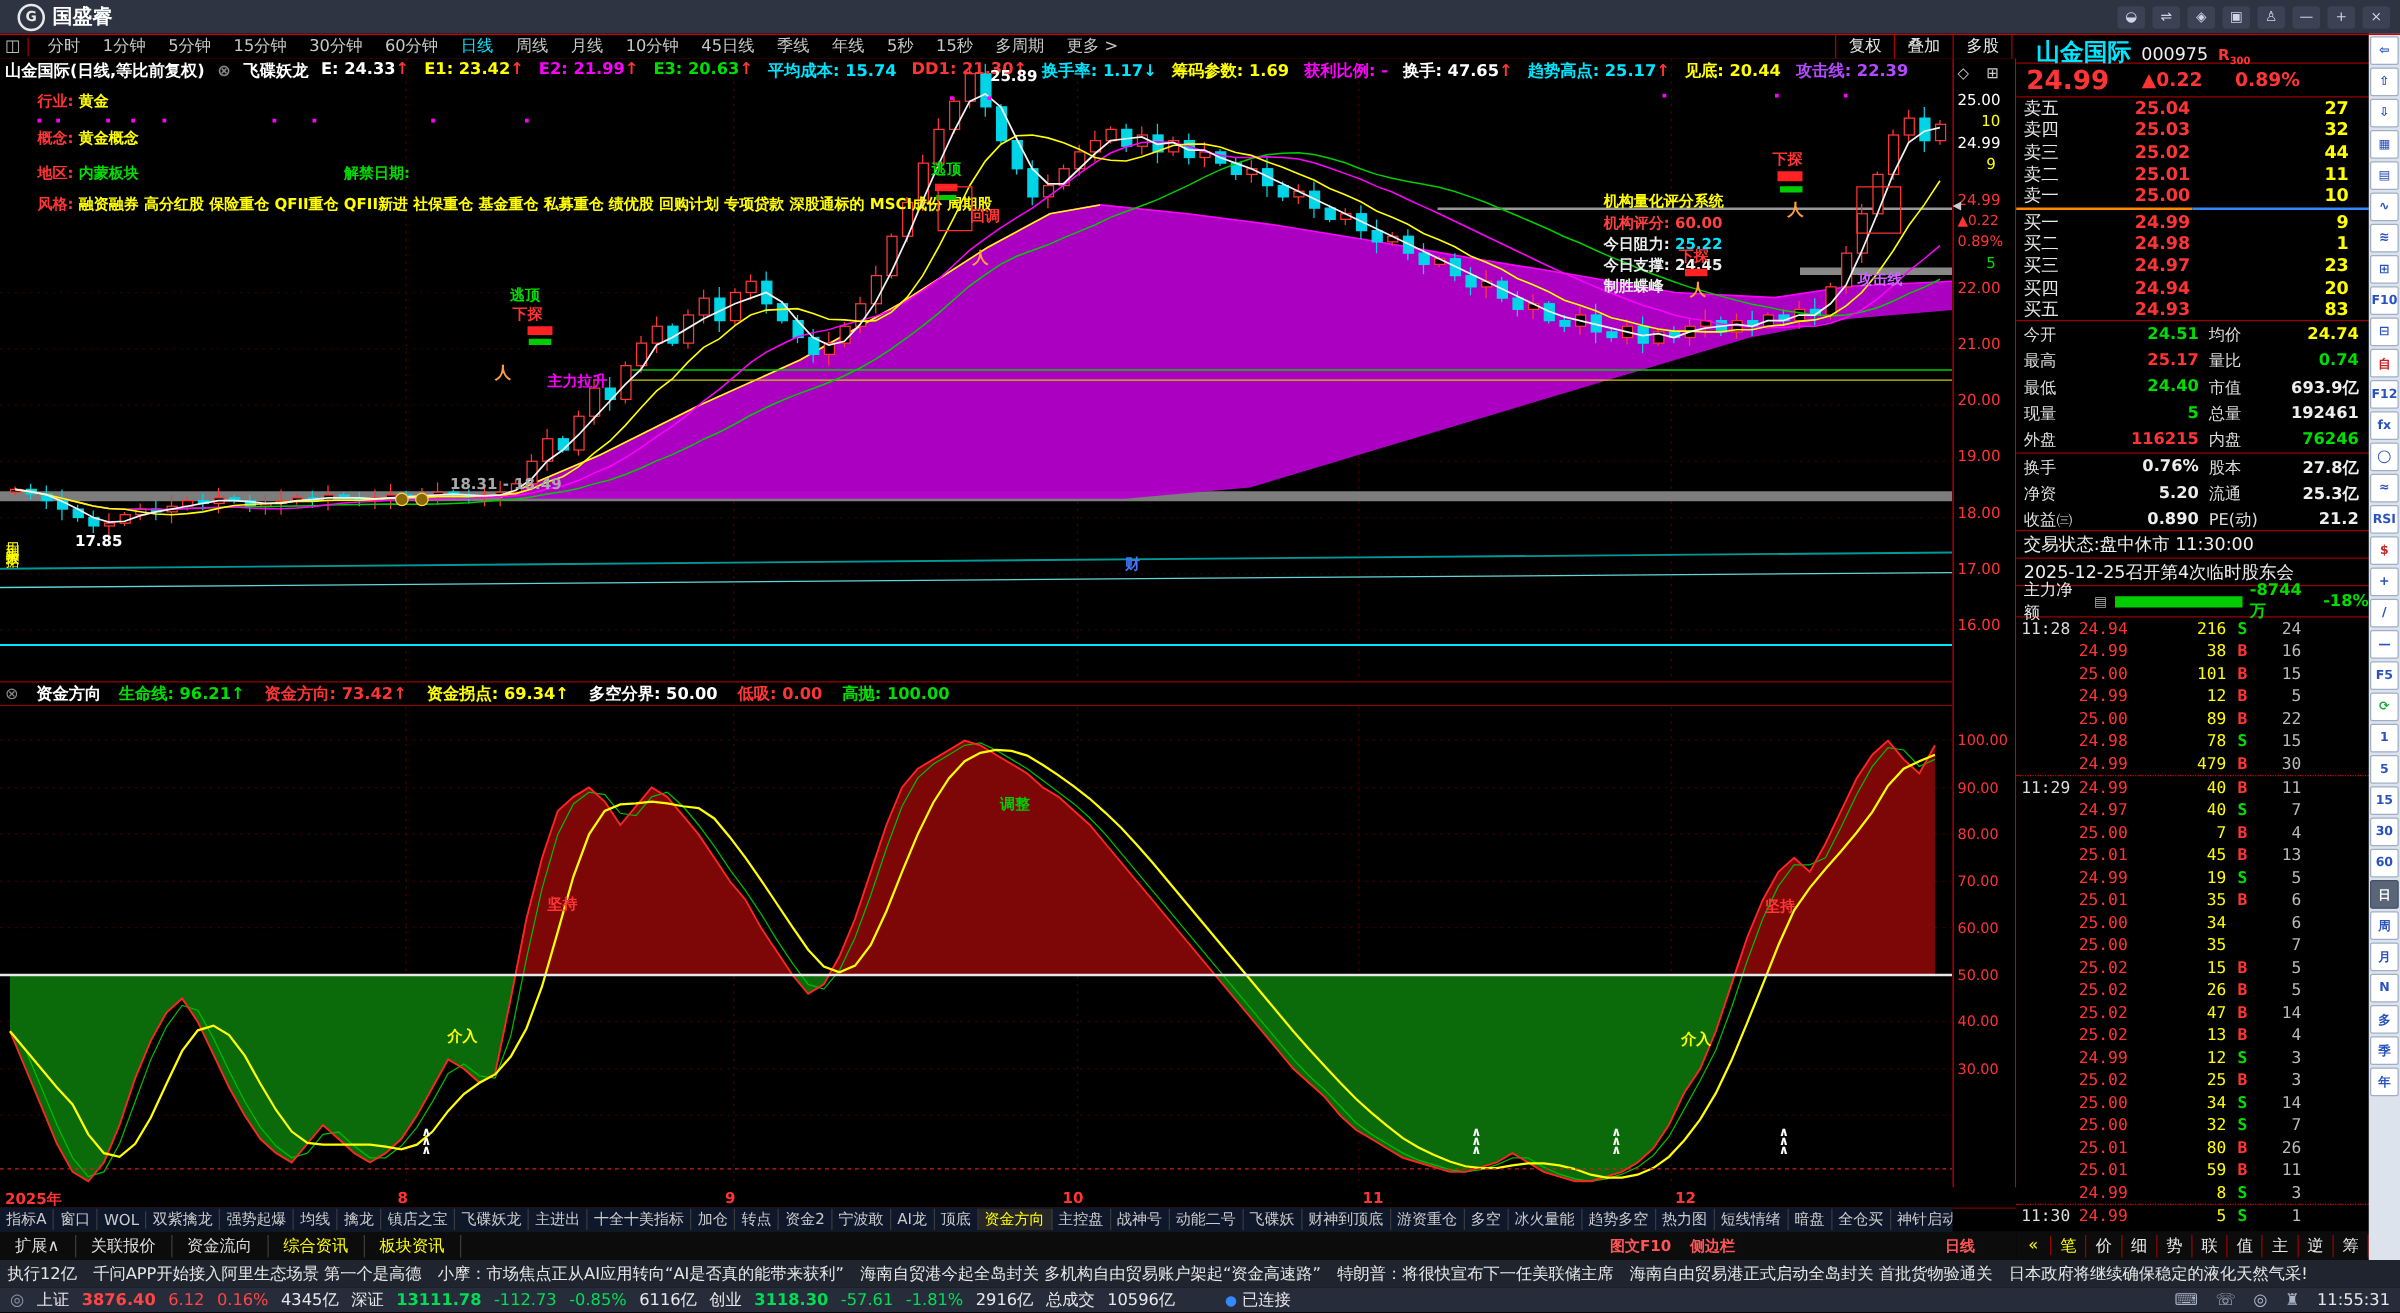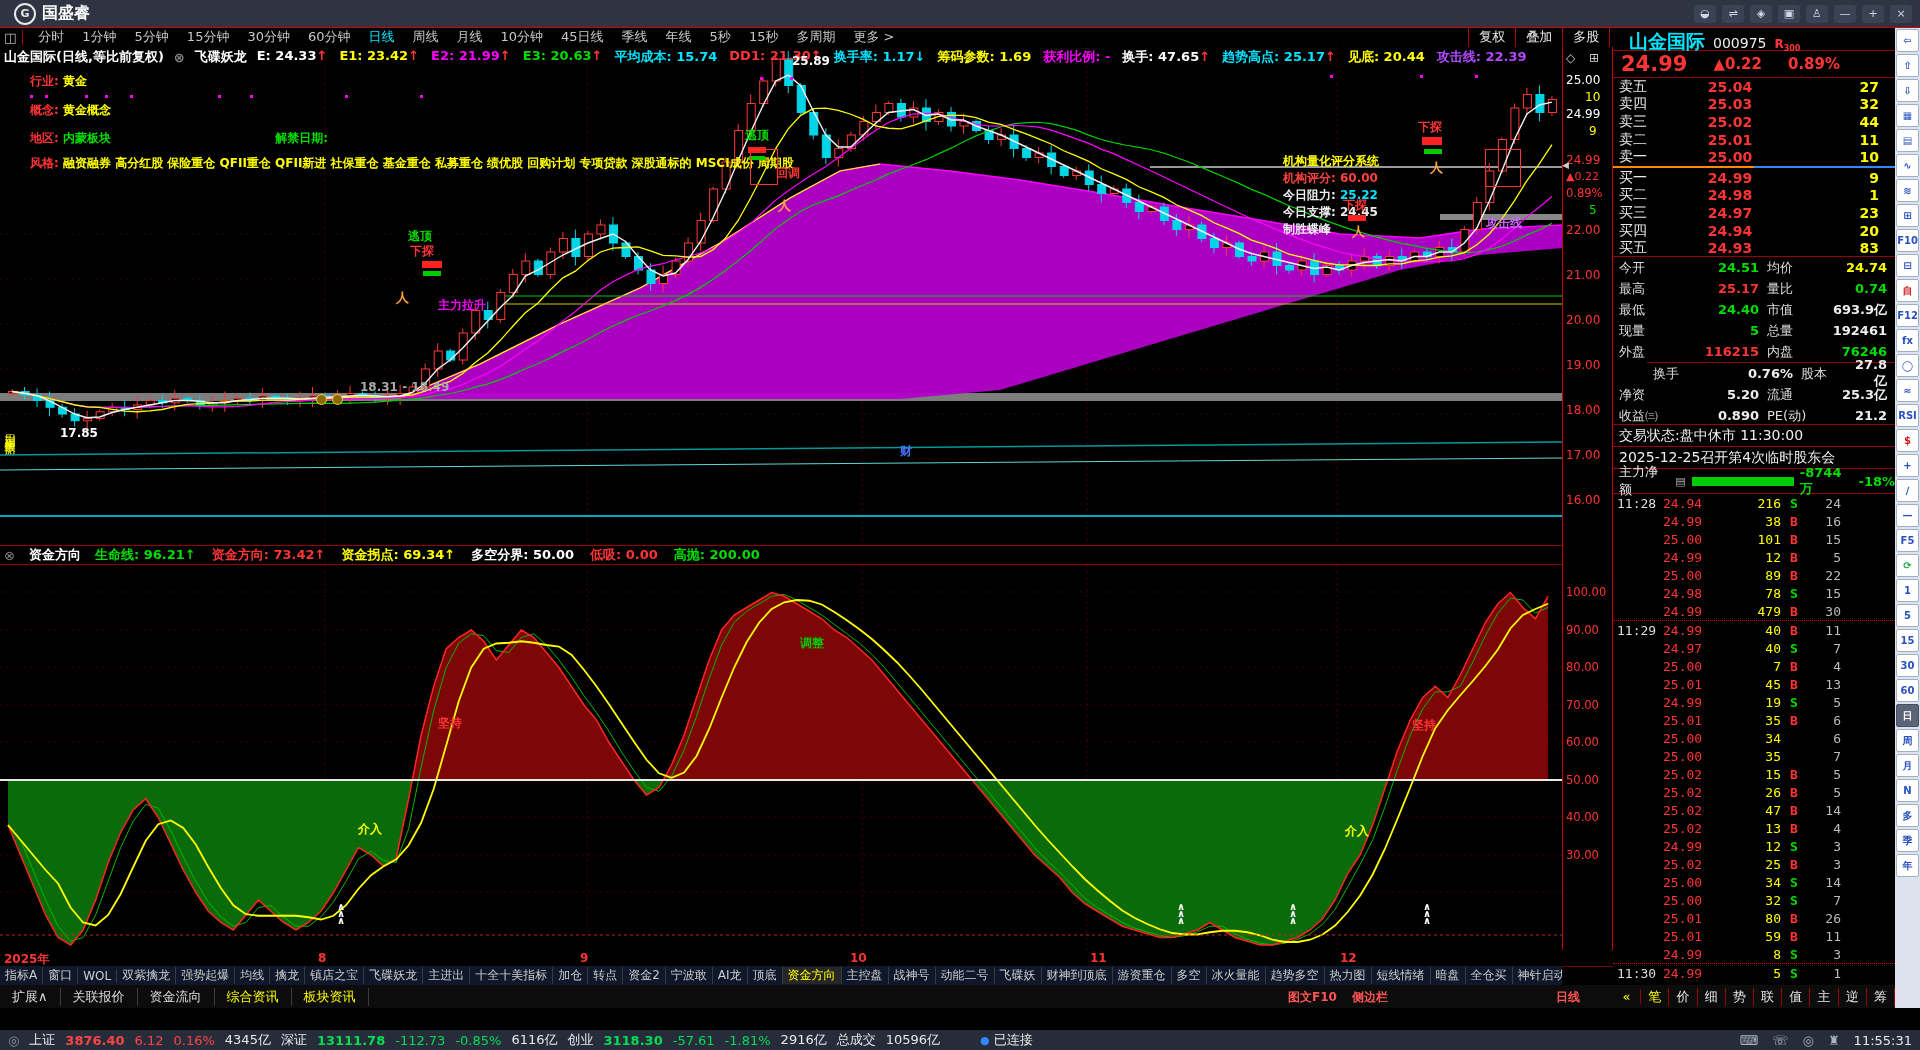--- a/index.html
+++ b/index.html
@@ -497,21 +497,21 @@
 
   <div id="fundhead" class="abs">
     <span style="color:#888">⊗</span>
     <span style="color:#fff;font-weight:bold;">资金方向</span>
     <span id="fundfields" style="display:flex;gap:16px;font-weight:bold;">
         <span style="color: rgb(0, 221, 0);">生命线: 96.21↑</span>
         <span style="color: rgb(255, 53, 53);">资金方向: 73.42↑</span>
         <span style="color: rgb(255, 255, 0);">资金拐点: 69.34↑</span>
         <span style="color: rgb(255, 255, 255);">多空分界: 50.00</span>
         <span style="color: rgb(255, 53, 53);">低吸: 0.00</span>
-        <span style="color: rgb(0, 221, 0);">高抛: 200.00</span>
+        <span style="color: rgb(0, 221, 0);">高抛: 100.00</span>
       </span>
   </div>
 
   <div id="fundwrap" class="abs">
     <svg id="fsvg" width="1562" height="385">
         <line x1="325" y1="0" x2="325" y2="385" stroke="#4a0000" stroke-dasharray="2,4"></line>
         <line x1="587" y1="0" x2="587" y2="385" stroke="#4a0000" stroke-dasharray="2,4"></line>
         <line x1="862" y1="0" x2="862" y2="385" stroke="#4a0000" stroke-dasharray="2,4"></line>
         <line x1="1087" y1="0" x2="1087" y2="385" stroke="#4a0000" stroke-dasharray="2,4"></line>
         <line x1="1337" y1="0" x2="1337" y2="385" stroke="#4a0000" stroke-dasharray="2,4"></line>
@@ -626,20 +626,23 @@
       <span class="t2">扩展∧</span>
       <span class="t2">关联报价</span>
       <span class="t2">资金流向</span>
       <span class="t2 active">综合资讯</span>
       <span class="t2 active">板块资讯</span>
       <span class="midbtn" style="left: 1288px;">图文F10</span>
       <span class="midbtn" style="left: 1352px;">侧边栏</span>
       <span class="midbtn" style="left: 1556px;">日线</span>
     </div>
 
+  <div id="news" class="abs">
+    <span>执行12亿　千问APP开始接入阿里生态场景 第一个是高德　小摩：市场焦点正从AI应用转向“AI是否真的能带来获利”　海南自贸港今起全岛封关 多机构自由贸易账户架起“资金高速路”　特朗普：将很快宣布下一任美联储主席　海南自由贸易港正式启动全岛封关 首批货物验通关　日本政府将继续确保稳定的液化天然气采!</span>
+  </div>
 
   <div id="statusbar" class="abs">
       <span style="color: rgb(138, 147, 166);">◎</span>
       <span style="color: rgb(232, 232, 232);">上证</span>
       <span class="st-up" style="font-weight: bold;">3876.40</span>
       <span class="st-up">6.12</span>
       <span class="st-up">0.16%</span>
       <span class="st-amt">4345亿</span>
       <span style="color: rgb(232, 232, 232);">深证</span>
       <span class="st-dn" style="font-weight: bold;">13111.78</span>
@@ -759,21 +762,21 @@
           <span class="ival" style="color: rgb(0, 221, 0);">5</span>
           <span class="ilab2">总量</span>
           <span class="ival2" style="color: rgb(238, 238, 238);">192461</span>
         </div>
         <div class="irow">
           <span class="ilab">外盘</span>
           <span class="ival" style="color: rgb(255, 53, 53);">116215</span>
           <span class="ilab2">内盘</span>
           <span class="ival2" style="color: rgb(0, 221, 0);">76246</span>
         </div>
-        <div class="irow" style="border-top: 1px solid rgb(153, 0, 0); margin-left: 34px;">
+        <div class="irow" style="border-top: 1px solid rgb(153, 0, 0);">
           <span class="ilab">换手</span>
           <span class="ival" style="color: rgb(238, 238, 238);">0.76%</span>
           <span class="ilab2">股本</span>
           <span class="ival2" style="color: rgb(238, 238, 238);">27.8亿</span>
         </div>
         <div class="irow">
           <span class="ilab">净资</span>
           <span class="ival" style="color: rgb(238, 238, 238);">5.20</span>
           <span class="ilab2">流通</span>
           <span class="ival2" style="color: rgb(238, 238, 238);">25.3亿</span>

